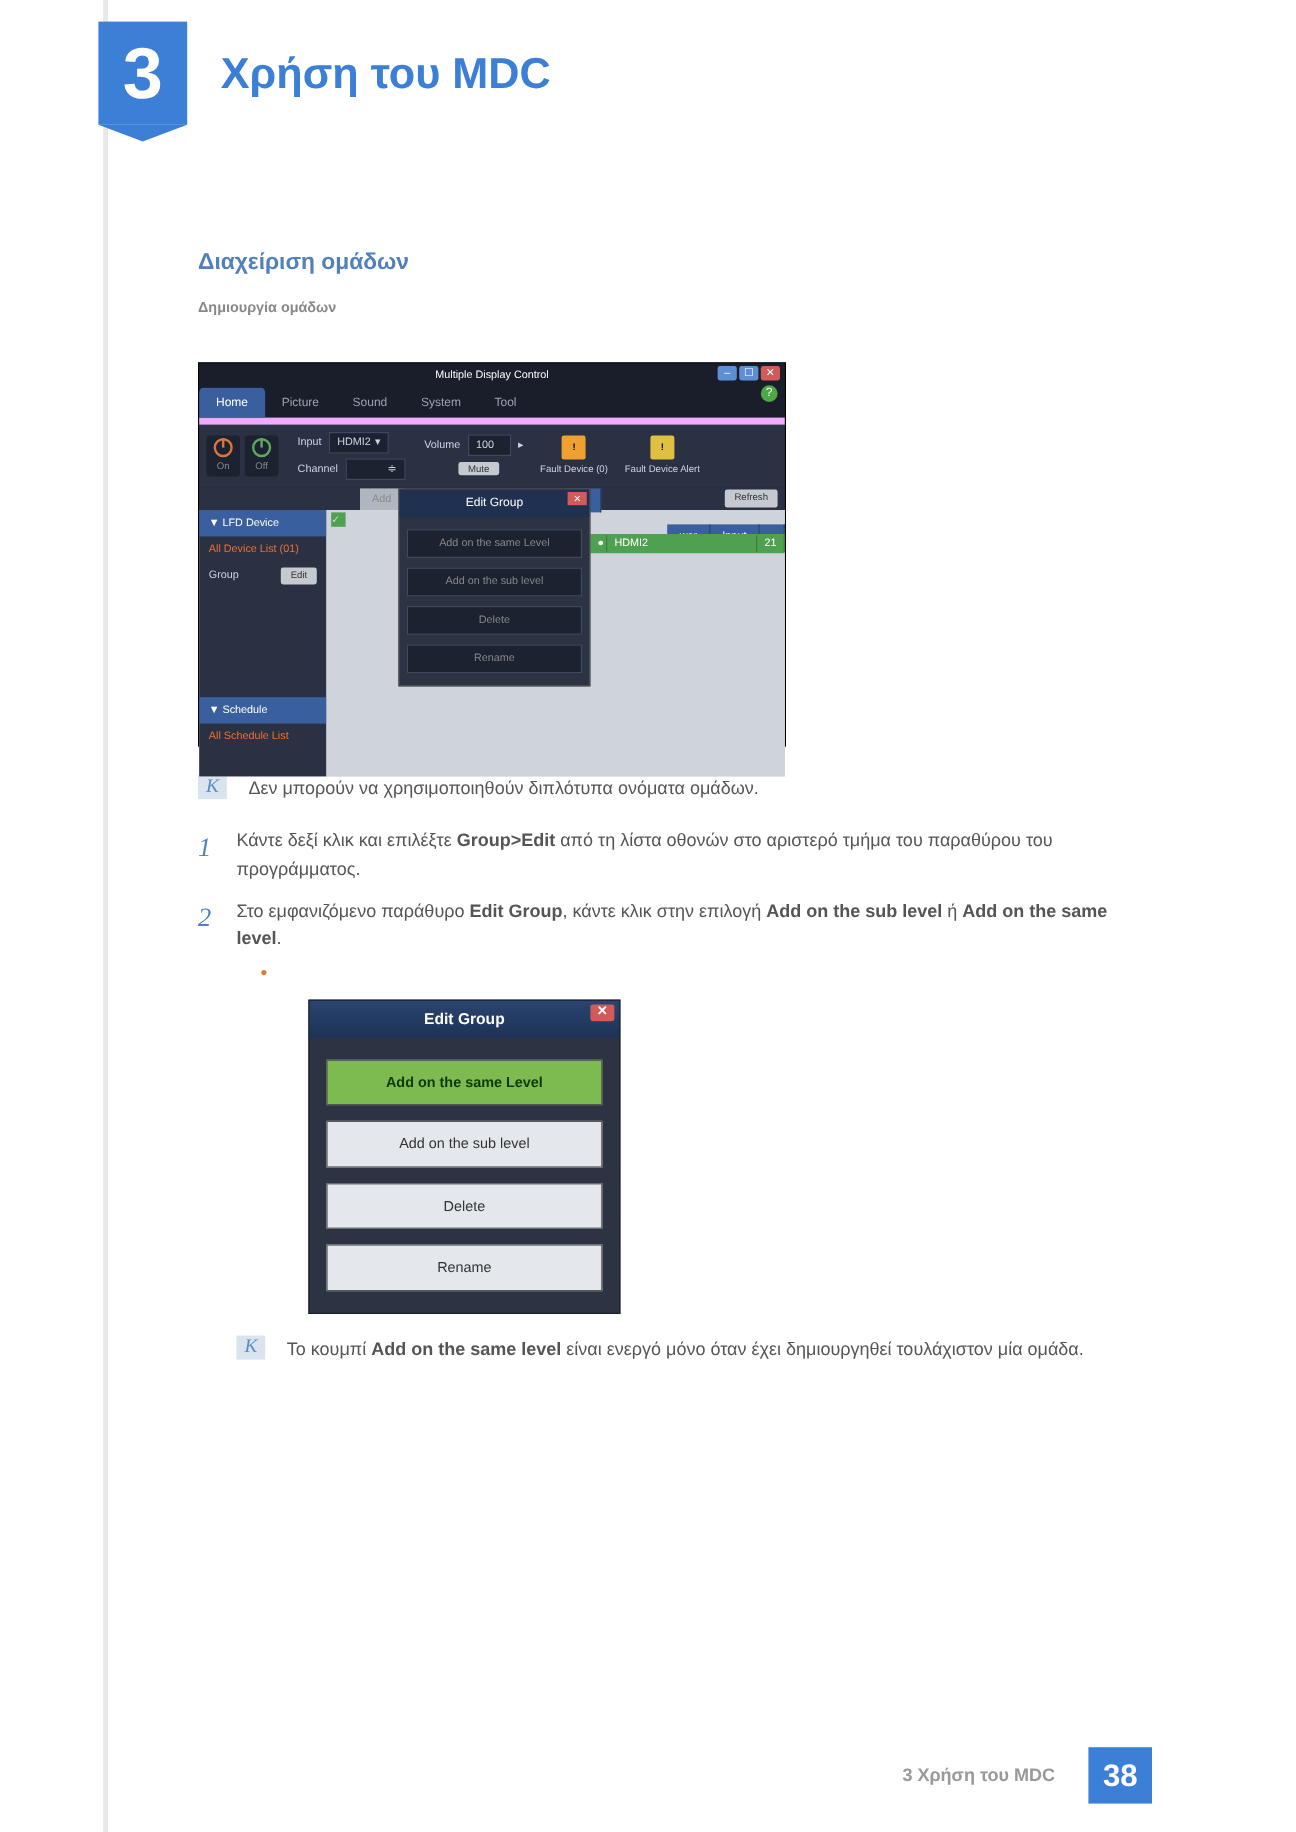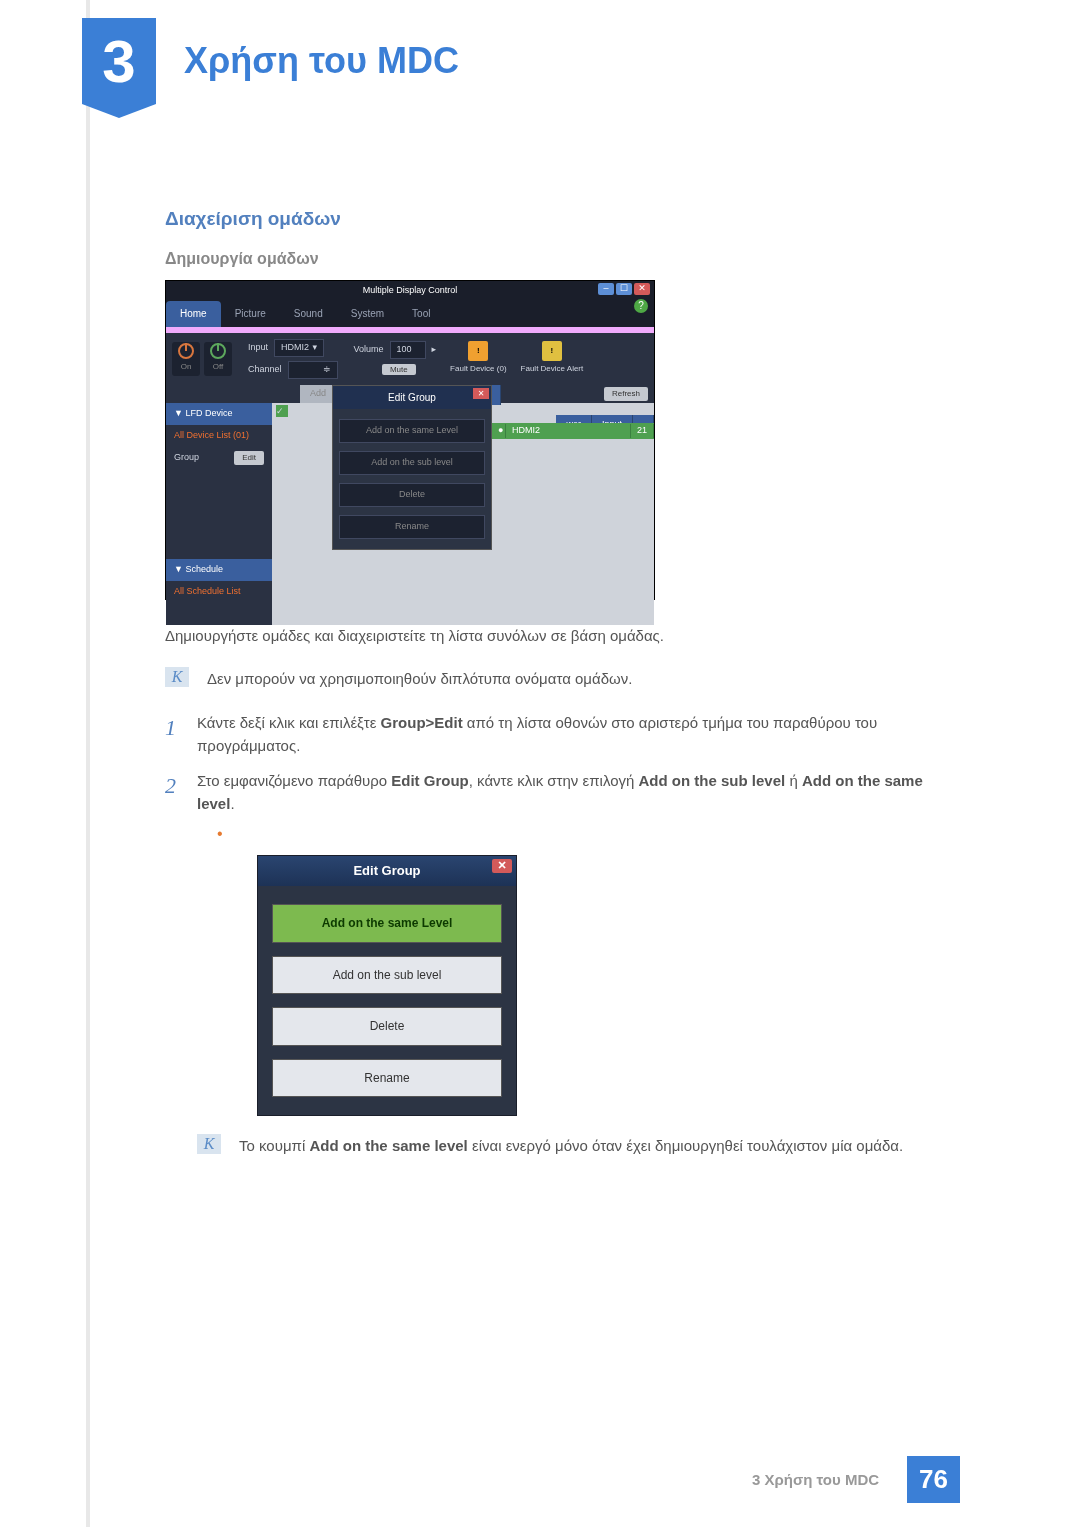--- a/index.html
+++ b/index.html
@@ -5,21 +5,21 @@
 * { box-sizing: border-box; margin: 0; padding: 0; }
 body { font-family: Arial, sans-serif; background: #fff; width: 1080px; color: #333; }
 .page { position: relative; min-height: 1527px; }
 .side-bar { position: absolute; left: 86px; top: 0; bottom: 0; width: 4px; background: #e8e8e8; }
 .header { display: flex; align-items: center; padding: 18px 0 0 82px; }
 .chapter-badge { position: relative; width: 74px; height: 86px; background: #3b7fd6; color: #fff; display: flex; align-items: center; justify-content: center; font-size: 60px; font-weight: bold; }
 .chapter-badge::after { content: ""; position: absolute; bottom: -14px; left: 0; right: 0; border-left: 37px solid transparent; border-right: 37px solid transparent; border-top: 14px solid #3b7fd6; }
 .chapter-title { color: #3b7fd6; font-size: 36px; font-weight: bold; margin-left: 28px; }
 .content { margin: 100px 120px 0 165px; font-size: 15px; line-height: 1.55; color: #555; }
 .h2 { color: #5280be; font-size: 19px; font-weight: bold; margin-bottom: 14px; }
-.h3 { color: #888; font-size: 16px; font-weight: bold; margin-bottom: 8px; }
+.h3 { color: #888; font-size: 12px; font-weight: bold; margin-bottom: 36px; }
 
 
 .mdc { width: 490px; height: 320px; background: #202634; margin: 0 0 24px 0; font-size: 9px; color: #cfd4df; position: relative; border: 1px solid #000; }
 .mdc-title { background: #1a1e2a; color: #fff; text-align: center; padding: 3px 0; font-size: 9px; position: relative; }
 .win-ctrls { position: absolute; right: 4px; top: 2px; display: flex; gap: 2px; }
 .win-ctrls span { width: 16px; height: 12px; background: #5d8fd6; display: flex; align-items: center; justify-content: center; font-size: 9px; color: #fff; border-radius: 2px; }
 .win-ctrls span:last-child { background: #d35a5a; }
 .mdc-tabs { display: flex; background: #1a1e2a; border-bottom: 6px solid #f0abfc; }
 .mdc-tab { padding: 5px 14px; font-size: 10px; color: #9aa3b5; }
 .mdc-tab.active { background: #3a5f9e; color: #fff; border-radius: 4px 4px 0 0; }
@@ -188,21 +188,20 @@
               <div class="popup1-btn">Add on the same Level</div>
               <div class="popup1-btn">Add on the sub level</div>
               <div class="popup1-btn">Delete</div>
               <div class="popup1-btn">Rename</div>
             </div>
           </div>
         </div>
       </div>
     </div>
 
-    <p class="body-text">Δημιουργήστε ομάδες και διαχειριστείτε τη λίστα συνόλων σε βάση ομάδας.</p>
 
     <div class="note-row">
       <div class="note-icon">K</div>
       <div>Δεν μπορούν να χρησιμοποιηθούν διπλότυπα ονόματα ομάδων.</div>
     </div>
 
     <div class="step">
       <div class="step-num">1</div>
       <div class="step-body">
         <span>Κάντε δεξί κλικ και επιλέξτε </span><span class="bold">Group&gt;Edit</span><span> από τη λίστα οθονών στο αριστερό τμήμα του παραθύρου του προγράμματος.</span>
@@ -238,15 +237,15 @@
             <span>Το κουμπί </span><span class="bold">Add on the same level</span><span> είναι ενεργό μόνο όταν έχει δημιουργηθεί τουλάχιστον μία ομάδα.</span>
           </div>
         </div>
 
       </div>
     </div>
   </div>
 
   <div class="footer">
     <div class="footer-text">3 Χρήση του MDC</div>
-    <div class="footer-num">76</div>
+    <div class="footer-num">38</div>
   </div>
 </div>
 
 </body></html>

